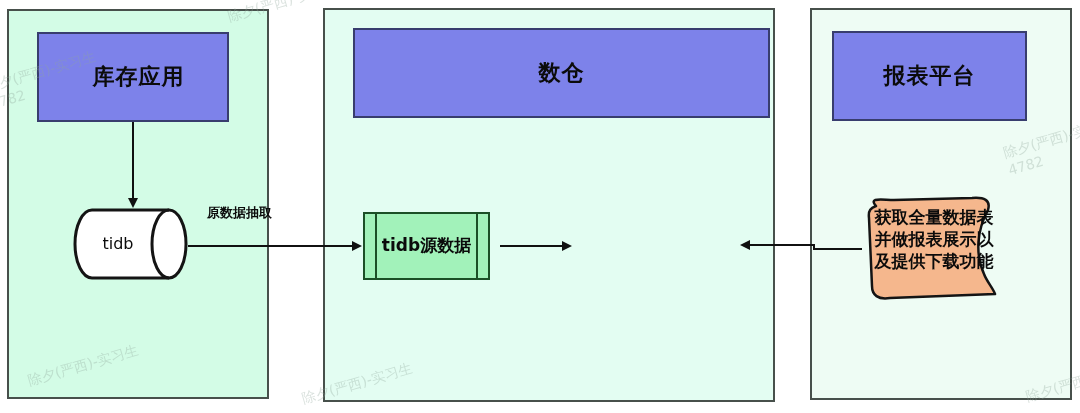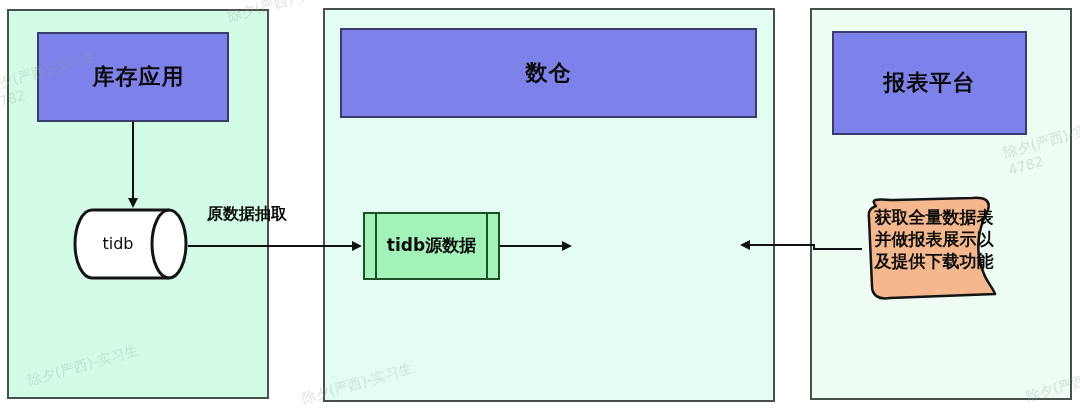--- a/index.html
+++ b/index.html
@@ -8,41 +8,41 @@
 
   .panel{position:absolute;box-sizing:border-box;border:2px solid #47504b;z-index:1;}
   .panel-inventory{left:7px;top:9px;width:262px;height:390px;background:#d3fce6;}
   .panel-warehouse{left:323px;top:8px;width:452px;height:394px;background:#e3fdf2;}
   .panel-report{left:810px;top:8px;width:262px;height:392px;background:#eefcf4;}
 
   .hdr{position:absolute;box-sizing:border-box;background:#7d82ea;border:2px solid #383d6e;
        display:flex;flex-direction:column;align-items:center;justify-content:center;
        font-size:22px;font-weight:600;letter-spacing:1px;z-index:2;line-height:1.25;}
   .hdr-inventory{left:37px;top:32px;width:192px;height:90px;padding-left:11px;}
-  .hdr-warehouse{left:340px;top:28px;width:417px;height:90px;text-align:center;}
-  .hdr-report{left:832px;top:31px;width:195px;height:104px;}
+  .hdr-warehouse{left:353px;top:28px;width:417px;height:90px;text-align:center;}
+  .hdr-report{left:832px;top:31px;width:195px;height:90px;}
 
   .cyl-svg{position:absolute;left:72px;top:206px;width:120px;height:76px;z-index:3;}
 
   .process{position:absolute;box-sizing:border-box;background:#a2f2ba;border:2px solid #1b4f26;
            display:flex;align-items:center;justify-content:center;z-index:3;
            font-size:17px;font-weight:600;line-height:1.25;text-align:center;}
   .process::before,.process::after{content:"";position:absolute;top:0;bottom:0;width:0;
            border-left:2px solid #1b4f26;}
   .process::before{left:10px;}
   .process::after{right:10px;}
-  .process-source{left:363px;top:212px;width:137px;height:68px;}
+  .process-source{left:363px;top:212px;width:127px;height:68px;}
   .process-daily{left:573px;top:212px;width:162px;height:80px;}
   .process-inner{display:block;width:126px;}
 
   .doc-svg{position:absolute;left:858px;top:194px;width:146px;height:110px;z-index:3;}
   .doc-text{position:absolute;left:872px;top:206px;width:124px;z-index:4;
             font-size:17px;font-weight:600;line-height:1.3;text-align:center;}
 
-  .edge-label{position:absolute;left:207px;top:204px;font-size:16px;font-weight:600;z-index:4;}
+  .edge-label{position:absolute;left:207px;top:204px;font-size:13px;font-weight:600;z-index:4;}
 
   .overlay{position:absolute;left:0;top:0;width:1080px;height:413px;z-index:4;pointer-events:none;}
 
   .watermark{position:absolute;z-index:5;color:#8fa69a;opacity:0.32;font-size:14px;
              transform:rotate(-16deg);line-height:1.3;pointer-events:none;white-space:nowrap;}
   .wm1{left:-14px;top:62px;}
   .wm2{left:226px;top:-8px;}
   .wm3{left:1004px;top:128px;}
   .wm4{left:300px;top:374px;}
   .wm5{left:26px;top:356px;}

